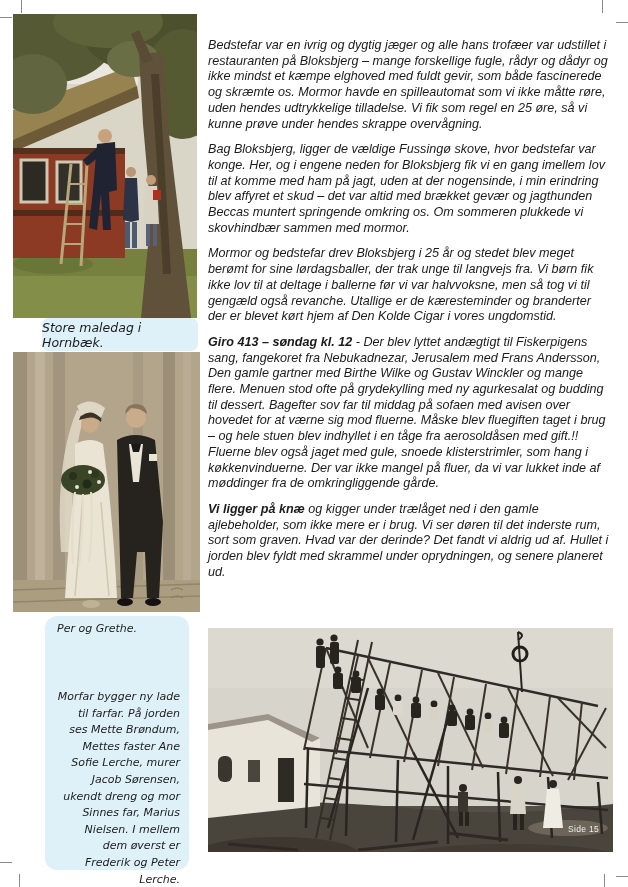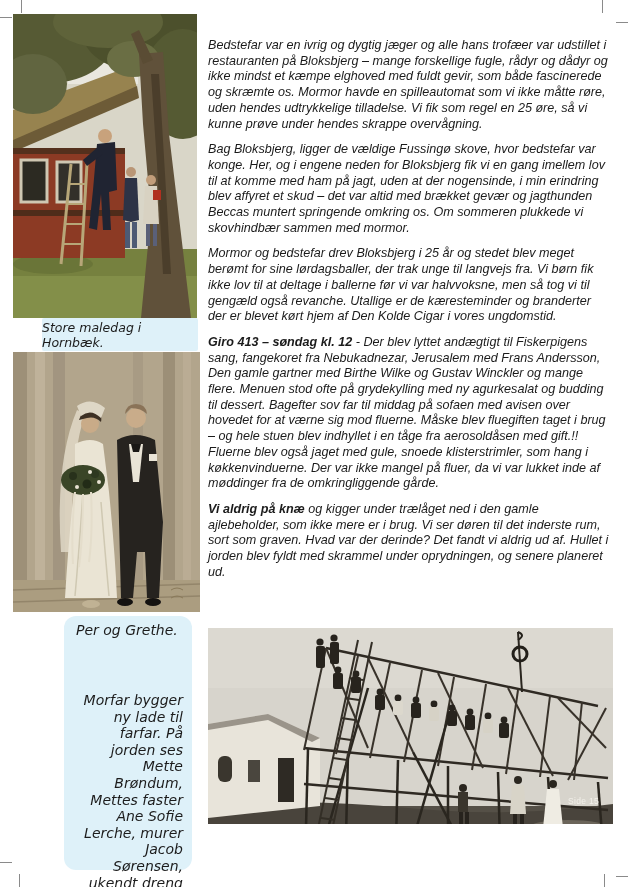--- a/index.html
+++ b/index.html
@@ -21,30 +21,30 @@
 
   .caption-box{
     position:absolute;
     background:#def1f9;
     color:#1c1c1c;
     font-style:italic;
     font-family:"DejaVu Sans", sans-serif;
   }
   .caption-1{
     left:42px;top:318px;width:156px;height:33px;
-    border-radius:2px;
+    border-radius:7px;
     display:flex;align-items:center;justify-content:center;
     font-size:12.5px;
   }
   .caption-box-left{
-    left:64px;top:616px;width:128px;height:254px;
+    left:45px;top:616px;width:144px;height:254px;
     border-radius:12px;
     box-sizing:border-box;
     padding:5px 9px 8px 12px;
-    font-size:14px;
+    font-size:11px;
   }
   .caption-wedding{display:block;text-align:left;margin-top:1px;}
   .caption-barn{
     display:block;
     margin-top:54px;
     text-align:right;
     line-height:16.6px;
   }
 
   
@@ -53,21 +53,21 @@
     left:208px;top:38px;width:404px;
     color:#1b1b1b;
     font-size:12.6px;
     line-height:15.7px;
     font-style:italic;
   }
   .body-col p{margin:0 0 10px 0;}
   .body-col .lead{font-weight:bold;}
 
   
-  .photo-barn{left:208px;top:628px;width:405px;height:196px;}
+  .photo-barn{left:208px;top:628px;width:405px;height:224px;}
   .page-number{
     position:absolute;
     right:14px;bottom:18px;
     color:#f2f0ea;
     font-size:8.5px;
     letter-spacing:.3px;
     font-family:"Liberation Sans", sans-serif;
   }
 </style>
 </head>
@@ -197,21 +197,21 @@
   <div class="caption-box caption-box-left">
     <span class="caption-wedding">Per og Grethe.</span>
     <span class="caption-barn">Morfar bygger ny lade til farfar. På jorden ses Mette Brøndum, Mettes faster Ane Sofie Lerche, murer Jacob Sørensen, ukendt dreng og mor Sinnes far, Marius Nielsen. I mellem dem øverst er Frederik og Peter Lerche.</span>
   </div>
 
   <div class="body-col">
     <p><span>Bedstefar var en ivrig og dygtig jæger og alle hans trofæer var udstillet i restauranten på Bloksbjerg – mange forskellige fugle, rådyr og dådyr og ikke mindst et kæmpe elghoved med fuldt gevir, som både fascinerede og skræmte os. Mormor havde en spilleautomat som vi ikke måtte røre, uden hendes udtrykkelige tilladelse. Vi fik som regel en 25 øre, så vi kunne prøve under hendes skrappe overvågning.</span></p>
     <p><span>Bag Bloksbjerg, ligger de vældige Fussingø skove, hvor bedstefar var konge. Her, og i engene neden for Bloksbjerg fik vi en gang imellem lov til at komme med ham på jagt, uden at der nogensinde, i min erindring blev affyret et skud – det var altid med brækket gevær og jagthunden Beccas muntert springende omkring os. Om sommeren plukkede vi skovhindbær sammen med mormor.</span></p>
     <p><span>Mormor og bedstefar drev Bloksbjerg i 25 år og stedet blev meget berømt for sine lørdagsballer, der trak unge til langvejs fra. Vi børn fik ikke lov til at deltage i ballerne før vi var halvvoksne, men så tog vi til gengæld også revanche. Utallige er de kæresteminder og branderter der er blevet kørt hjem af Den Kolde Cigar i vores ungdomstid.</span></p>
     <p><span class="lead">Giro 413 – søndag kl. 12</span><span> - Der blev lyttet andægtigt til Fiskerpigens sang, fangekoret fra Nebukadnezar, Jerusalem med Frans Andersson, Den gamle gartner med Birthe Wilke og Gustav Winckler  og mange flere. Menuen stod ofte på grydekylling med ny agurkesalat og budding til dessert.  Bagefter sov far til middag på sofaen med avisen over hovedet for at værne sig mod fluerne. Måske blev fluegiften taget i brug – og hele stuen blev indhyllet i en tåge fra aerosoldåsen med gift.!! Fluerne blev også jaget med gule, snoede klisterstrimler, som hang i køkkenvinduerne. Der var ikke mangel på fluer, da vi var lukket inde af møddinger fra de omkringliggende gårde.</span></p>
-    <p><span class="lead">Vi aldrig på knæ</span><span> og kigger under trælåget ned i den gamle ajlebeholder, som ikke mere er i brug. Vi ser døren til det inderste rum, sort som graven. Hvad var der derinde? Det fandt vi aldrig ud af. Hullet i jorden blev fyldt med skrammel under oprydningen, og senere planeret ud.</span></p>
+    <p><span class="lead">Vi ligger på knæ</span><span> og kigger under trælåget ned i den gamle ajlebeholder, som ikke mere er i brug. Vi ser døren til det inderste rum, sort som graven. Hvad var der derinde? Det fandt vi aldrig ud af. Hullet i jorden blev fyldt med skrammel under oprydningen, og senere planeret ud.</span></p>
   </div>
 
   <div class="photo-frame photo-barn" style="position:absolute;">
     <svg width="405" height="244" viewBox="0 0 405 244">
       <rect width="405" height="244" fill="#d7d4cc"></rect>
       <rect width="405" height="60" fill="#dcd9d1"></rect>
 
       <rect x="0" y="178" width="405" height="66" fill="#555047"></rect>
       <path d="M0,178 Q100,170 200,180 T405,176 L405,244 L0,244 Z" fill="#49443c"></path>
       <ellipse cx="70" cy="225" rx="80" ry="16" fill="#3c382f"></ellipse>

